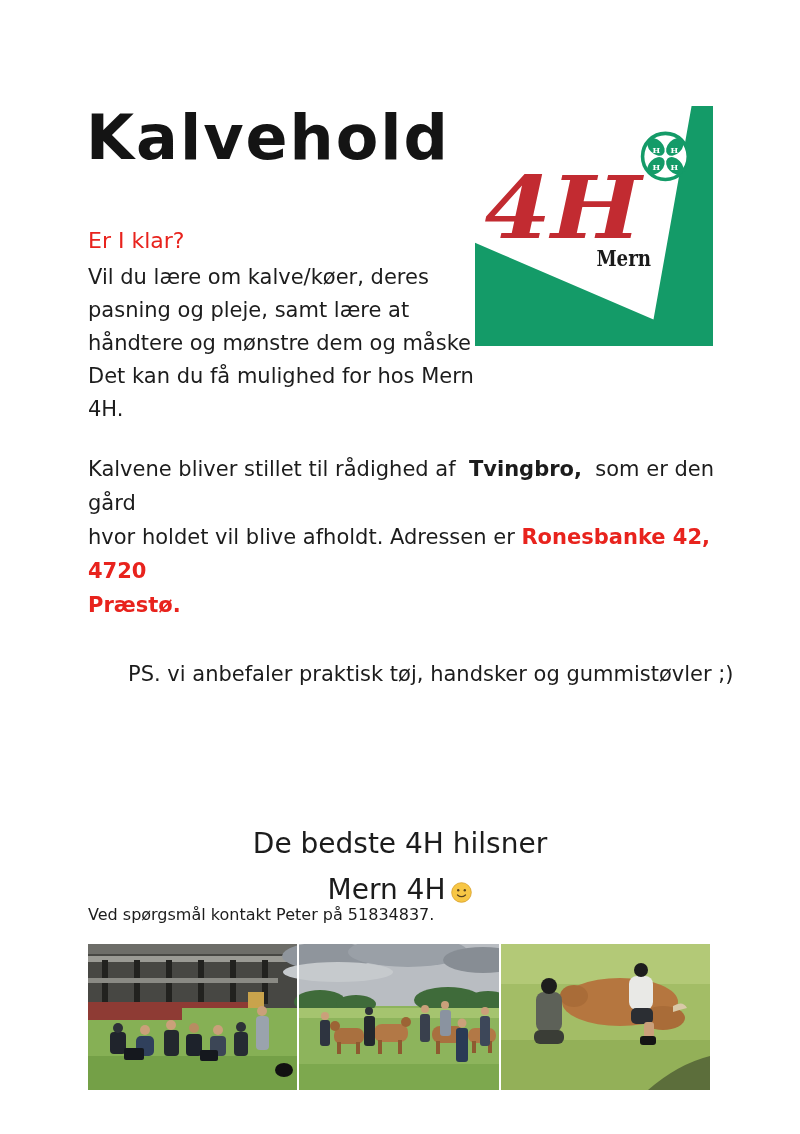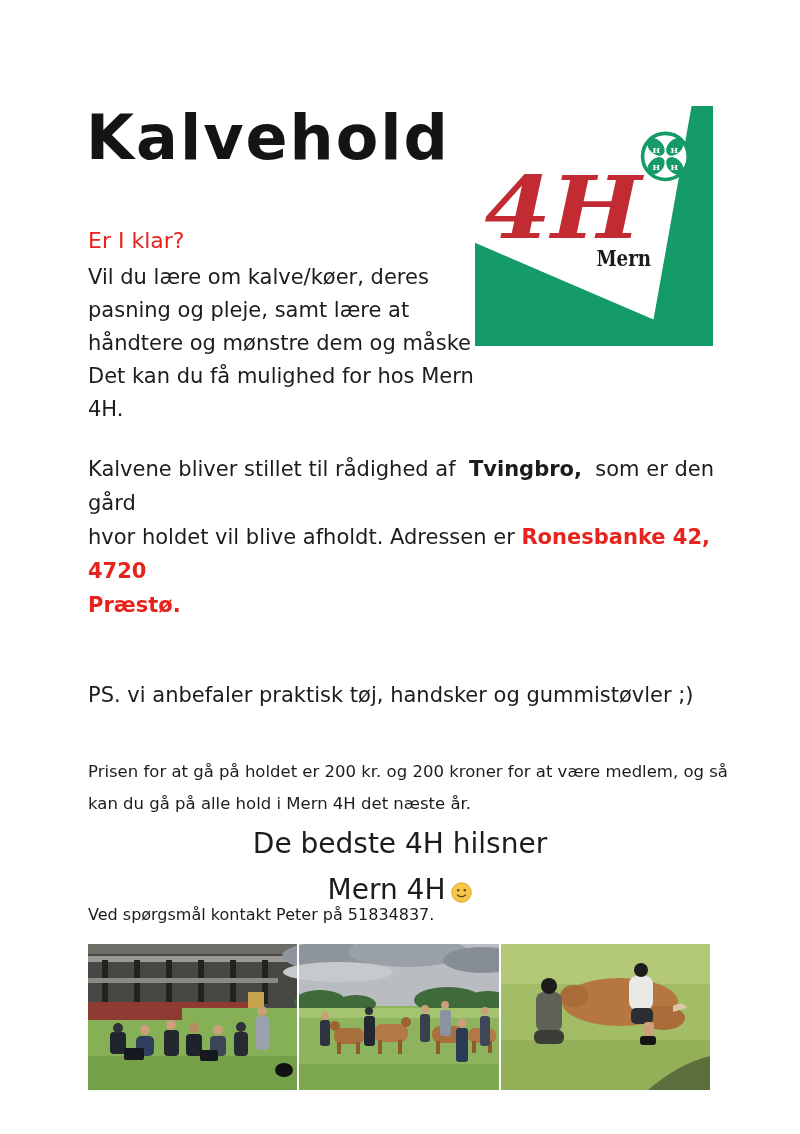--- a/index.html
+++ b/index.html
@@ -20,21 +20,21 @@
   .logo{position:absolute;left:475px;top:106px;width:238px;height:240px;}
   .intro-heading{
     position:absolute;left:88px;top:228px;
     font-size:22px;color:#e8231d;
   }
   .textblock{position:absolute;left:88px;font-size:21px;line-height:33px;}
   .textblock .line{white-space:pre-wrap;}
   .intro-body{top:261px;width:420px;}
   .host{top:452px;width:650px;line-height:34px;}
   .schedule{top:584px;width:660px;line-height:34px;}
-  .ps{top:679px;width:660px;}
+  .ps{top:658px;width:660px;margin-left:40px;}
   .price{top:756px;width:665px;font-size:16.5px;line-height:32px;}
   .contact{top:903px;width:660px;font-size:16px;line-height:24px;}
   .closing{
     position:absolute;left:0;width:800px;text-align:center;
     font-size:28px;line-height:28px;
   }
   .closing-1{top:830px;}
   .closing-2{top:876px;}
   .bold{font-weight:700;}
   .redbold{font-weight:700;color:#e8231d;}
@@ -85,24 +85,20 @@
 
   <div class="textblock host">
     <div class="line"><span>Kalvene bliver stillet til rådighed af  </span><span class="bold">Tvingbro,</span><span>  som er den gård</span></div>
     <div class="line"><span>hvor holdet vil blive afholdt. Adressen er </span><span class="redbold">Ronesbanke 42,  4720</span></div>
     <div class="line"><span class="redbold">Præstø.</span></div>
   </div>
 
 
   <div class="textblock ps">PS. vi anbefaler praktisk tøj, handsker og gummistøvler ;)</div>
 
-  <div class="textblock price">
-    <div class="line">Prisen for at gå på holdet er 200 kr. og 200 kroner for at være medlem, og så</div>
-    <div class="line">kan du gå på alle hold i Mern 4H det næste år.</div>
-  </div>
 
   <div class="closing closing-1">De bedste 4H hilsner</div>
   <div class="closing closing-2">
     <span>Mern 4H</span><span class="smiley"><svg width="21" height="21" viewBox="0 0 21 21">
           <circle cx="10.5" cy="10.5" r="9.8" fill="#f7c645" stroke="#d89f2b" stroke-width="0.8"></circle>
           <circle cx="7.2" cy="8.2" r="1.2" fill="#5a4320"></circle>
           <circle cx="13.8" cy="8.2" r="1.2" fill="#5a4320"></circle>
           <path d="M6.5 13 Q10.5 16.4 14.5 13" stroke="#5a4320" stroke-width="1.3" fill="none" stroke-linecap="round"></path>
         </svg></span>
   </div>

